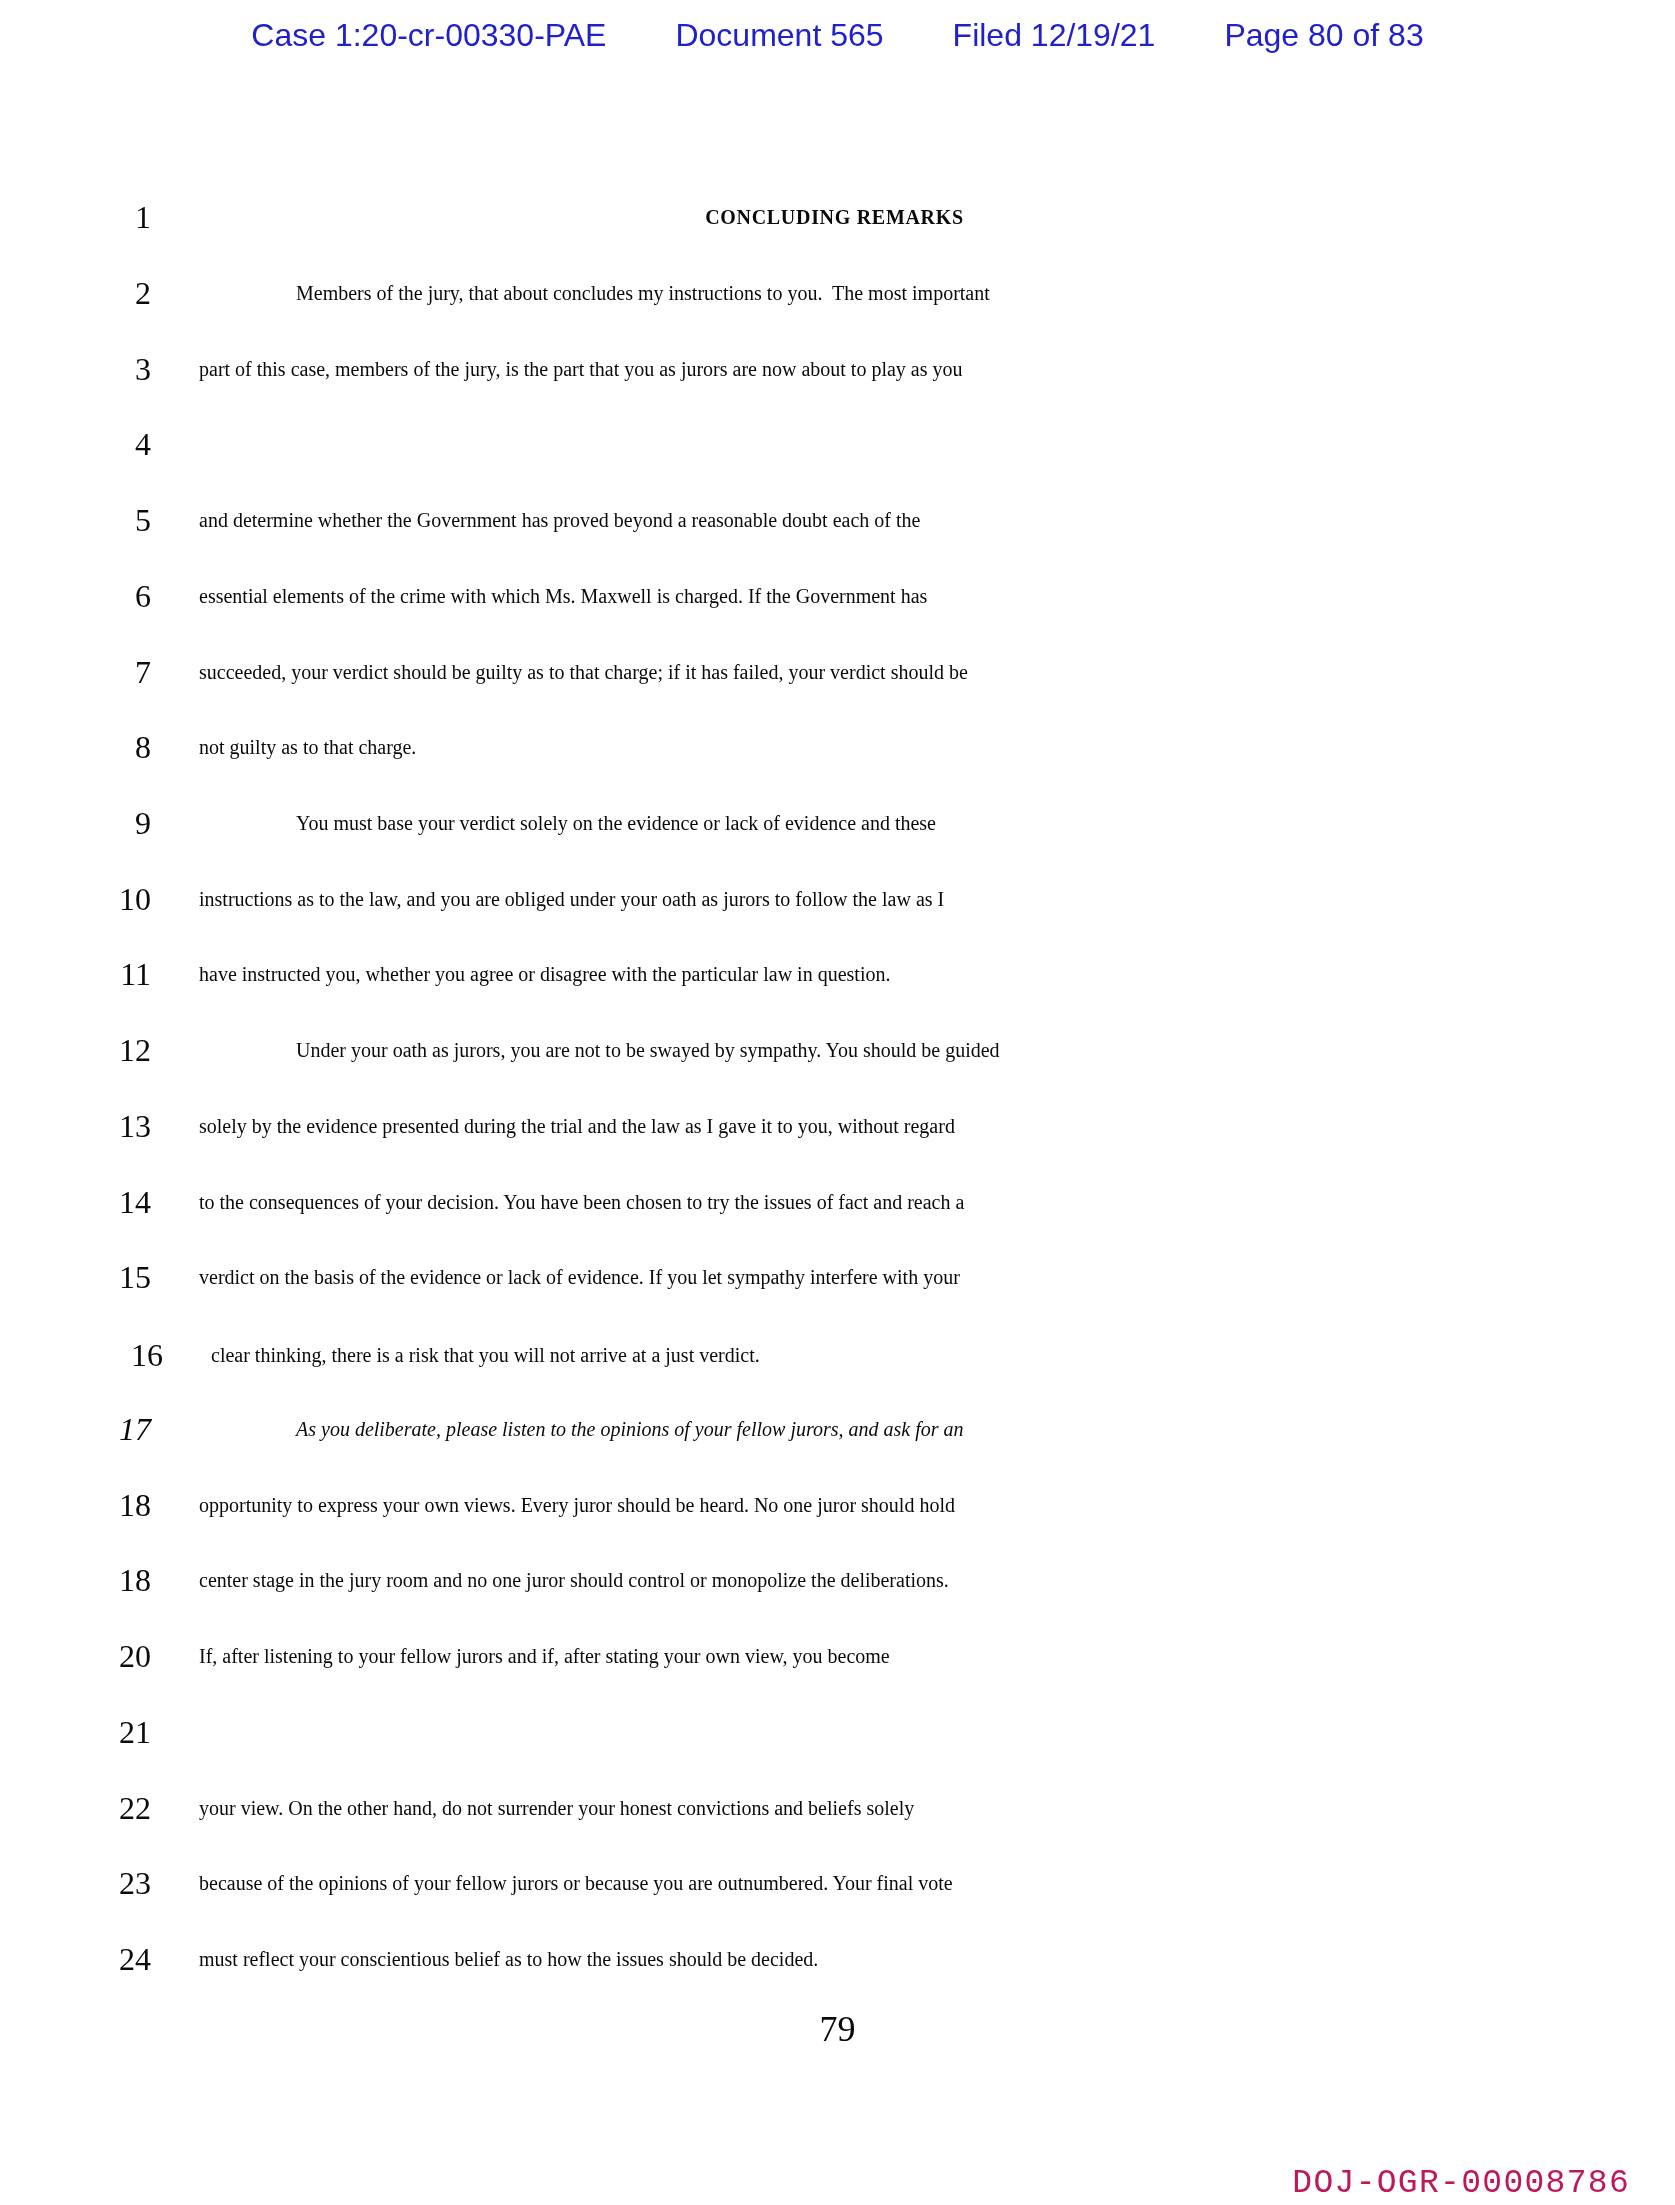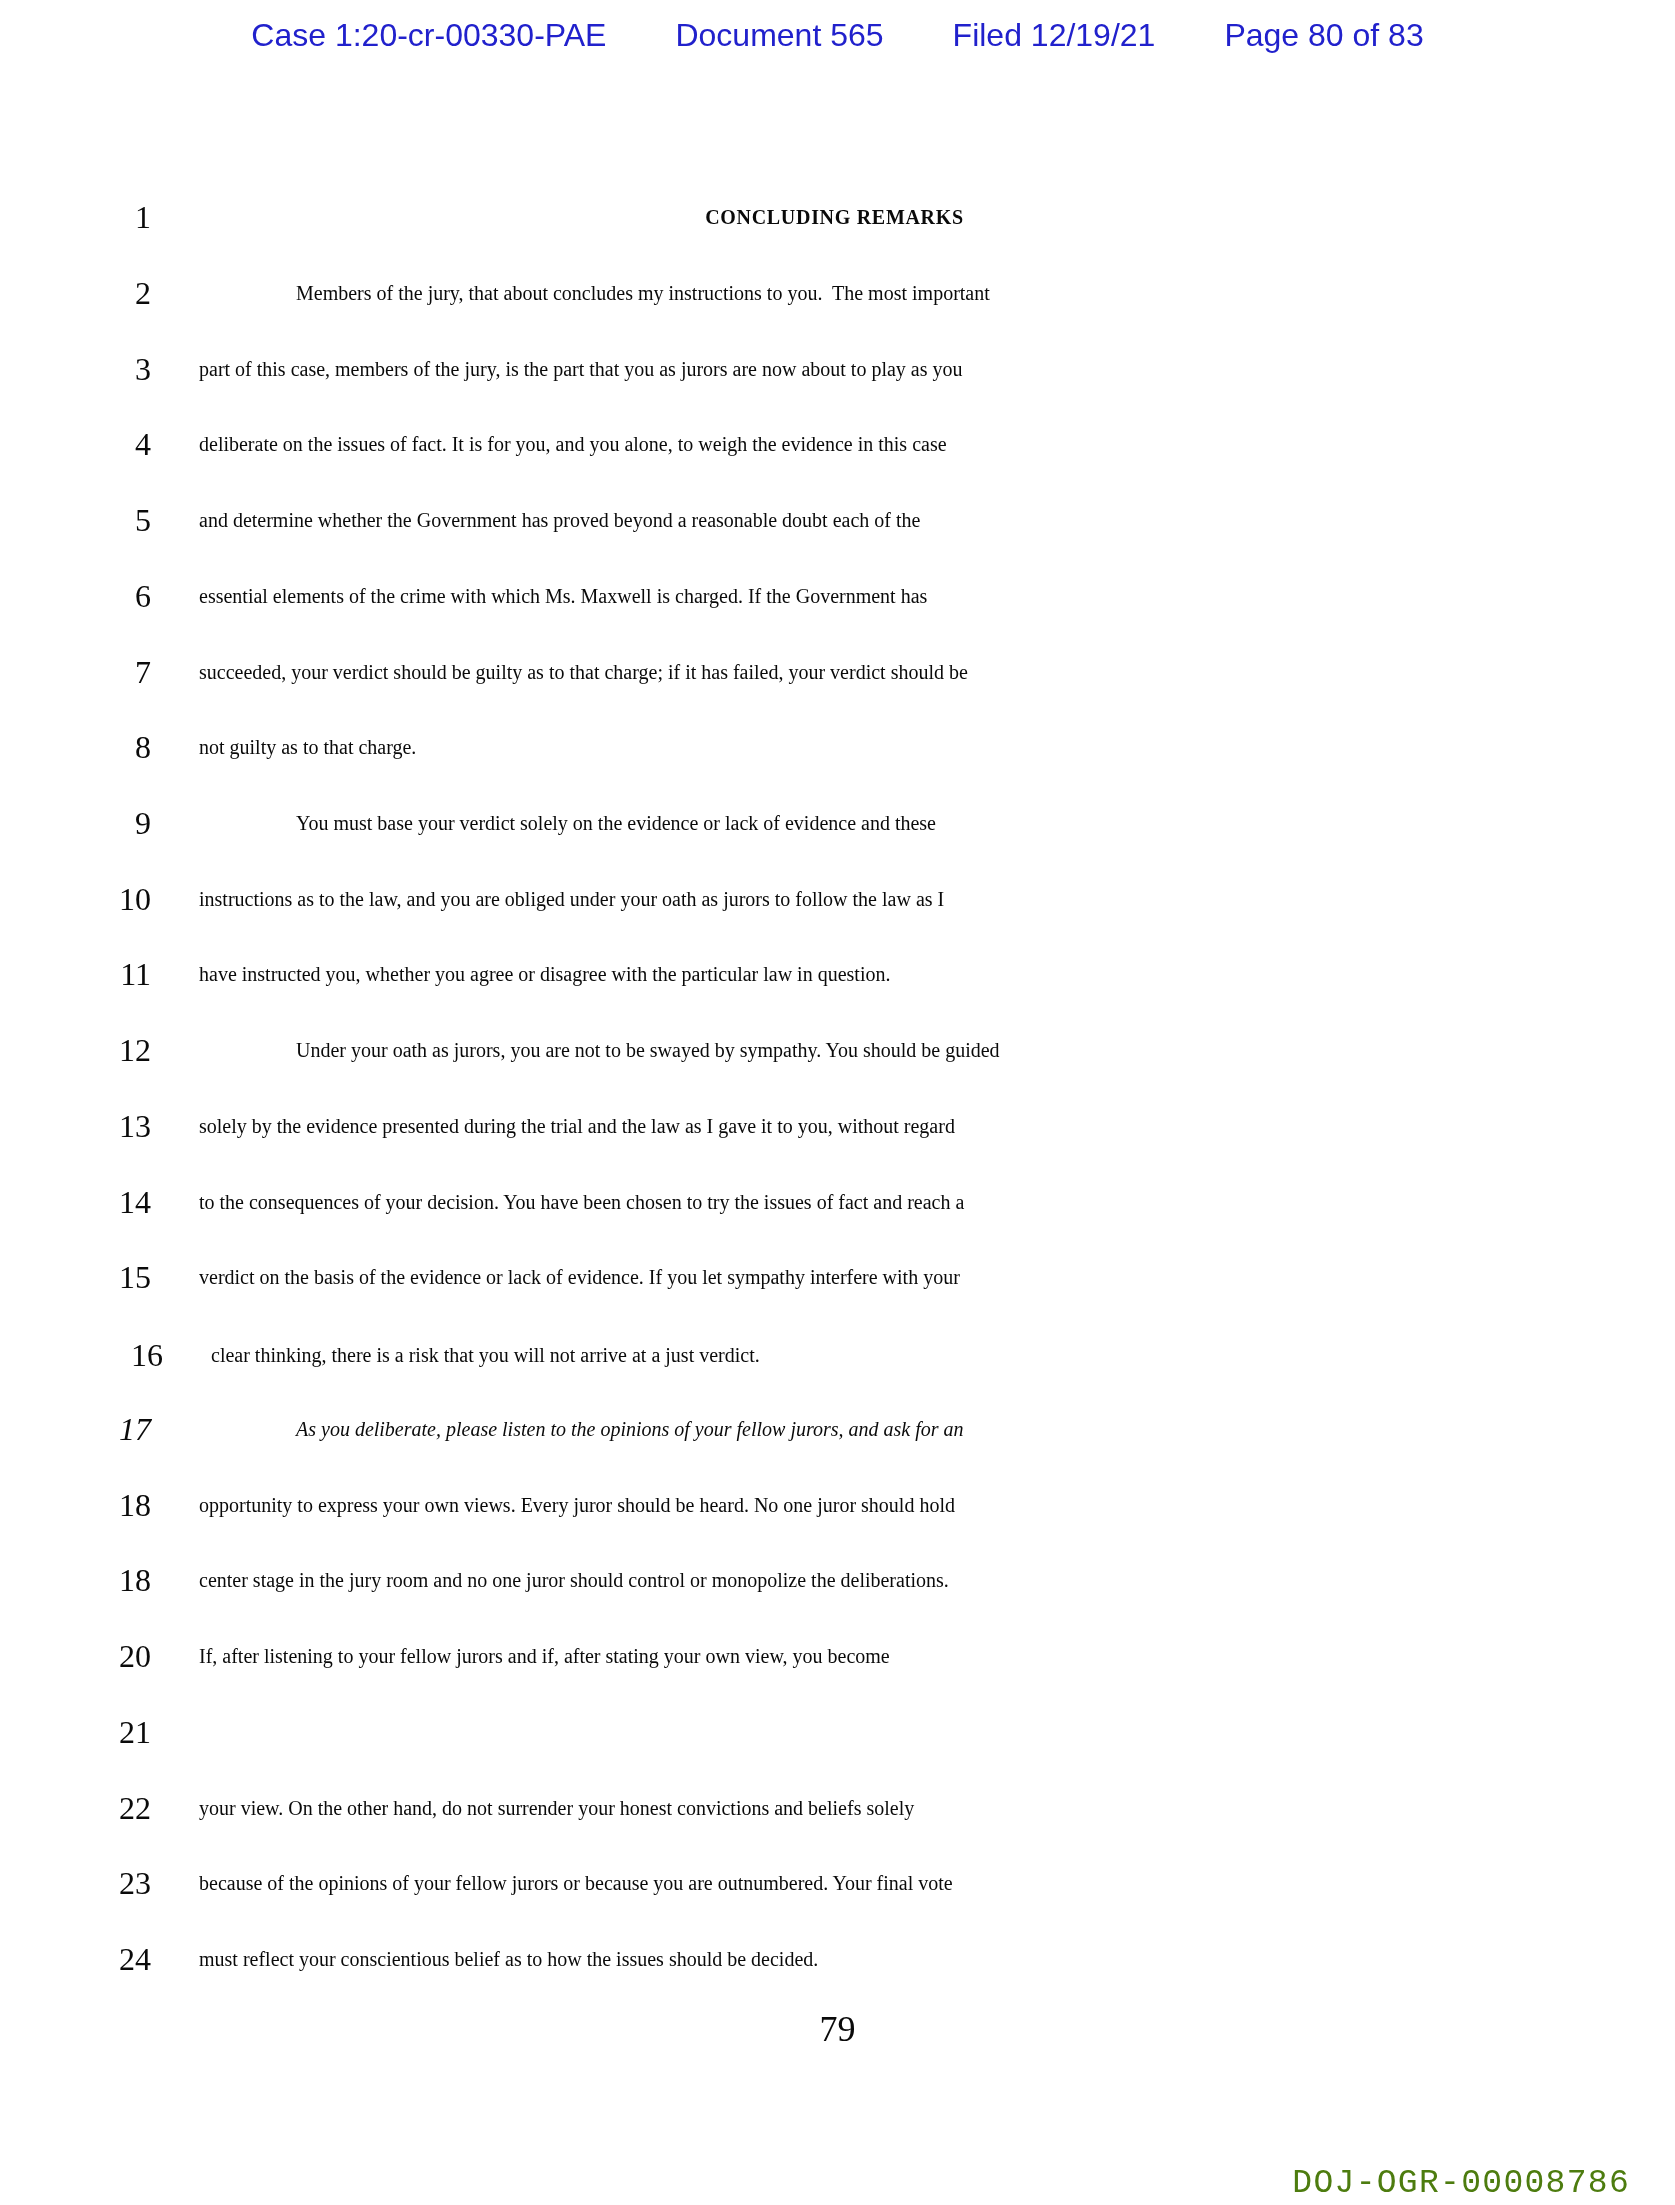--- a/index.html
+++ b/index.html
@@ -70,21 +70,21 @@
     text-align: center;
     font-size: 36px;
   }
   .bates-number {
     position: absolute;
     top: 2165px;
     right: 45px;
     font-family: "Liberation Mono", monospace;
     font-size: 33px;
     letter-spacing: 1.3px;
-    color: #4d7c0f;
+    color: #be185d;
   }
 </style>
 </head>
 <body>
 
 <div class="page">
 
   <div class="case-header" style="color: rgb(33, 33, 204);"><span>Case 1:20-cr-00330-PAE</span><span>Document 565</span><span>Filed 12/19/21</span><span>Page 80 of 83</span></div>
 
   <div id="lines-container">
@@ -95,21 +95,20 @@
       <div class="line-row" style="top: 273px;">
         <span class="line-number">2</span>
         <span class="line-text indent">Members of the jury, that about concludes my instructions to you.  The most important</span>
       </div>
       <div class="line-row" style="top: 349px;">
         <span class="line-number">3</span>
         <span class="line-text">part of this case, members of the jury, is the part that you as jurors are now about to play as you</span>
       </div>
       <div class="line-row" style="top: 424px;">
         <span class="line-number">4</span>
-        <span class="line-text">deliberate on the issues of fact. It is for you, and you alone, to weigh the evidence in this case</span>
       </div>
       <div class="line-row" style="top: 500px;">
         <span class="line-number">5</span>
         <span class="line-text">and determine whether the Government has proved beyond a reasonable doubt each of the</span>
       </div>
       <div class="line-row" style="top: 576px;">
         <span class="line-number">6</span>
         <span class="line-text">essential elements of the crime with which Ms. Maxwell is charged. If the Government has</span>
       </div>
       <div class="line-row" style="top: 652px;">

